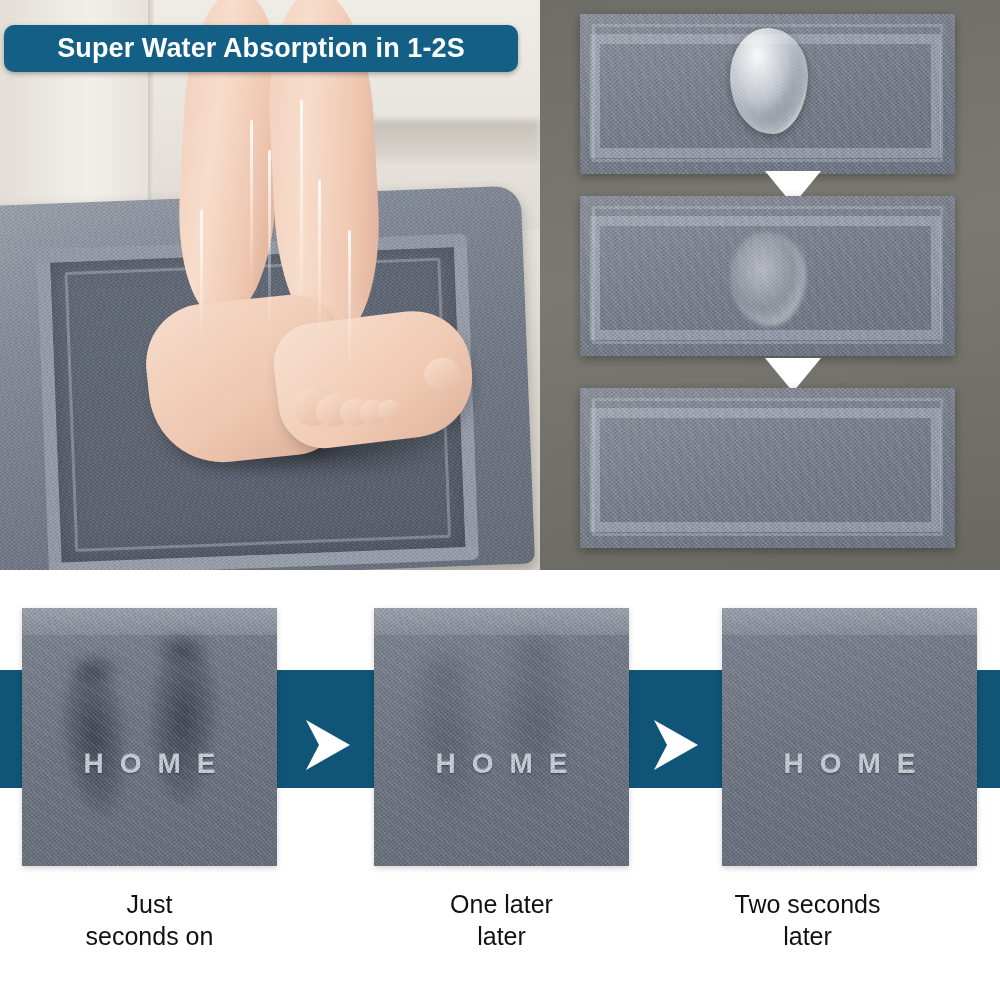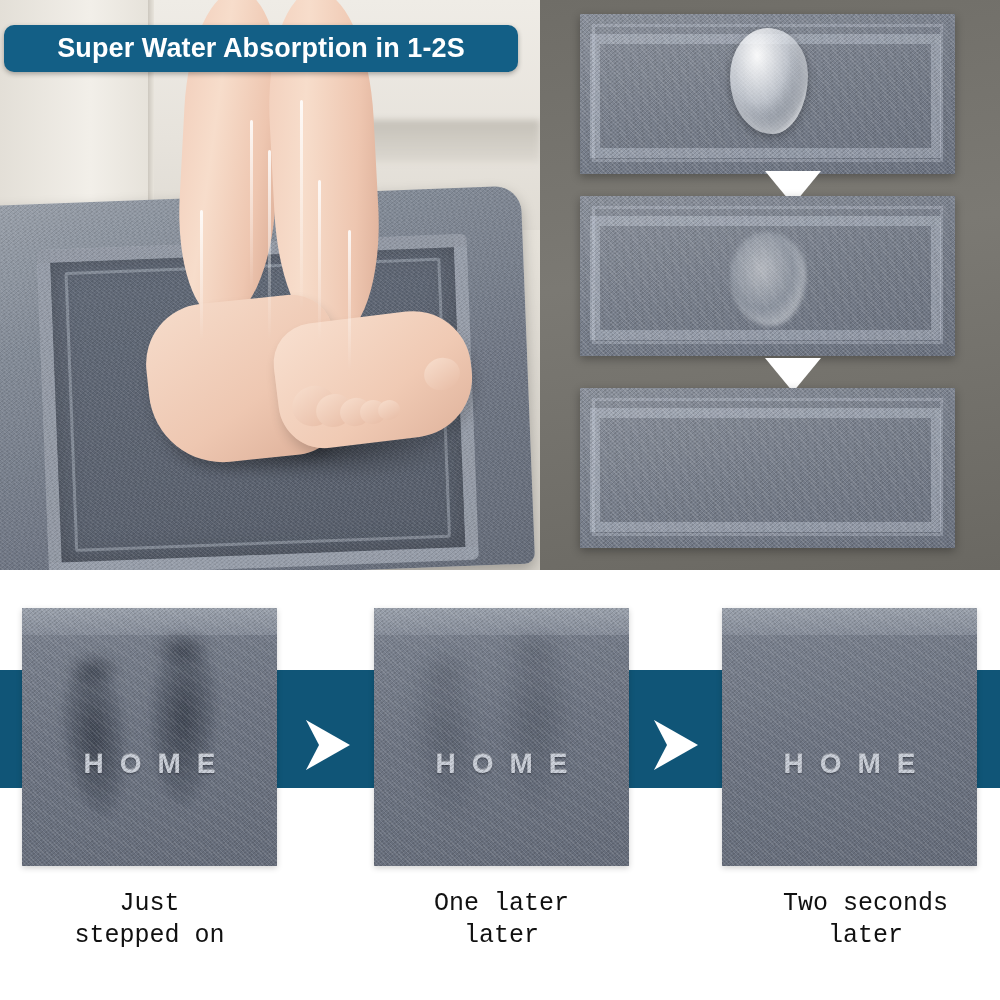--- a/index.html
+++ b/index.html
@@ -133,22 +133,22 @@
   .arrow-right{position:absolute;top:150px;width:0;height:0;
     border-top:25px solid transparent;border-bottom:25px solid transparent;
     border-left:44px solid #ffffff;}
   .ar1{left:306px;} .ar2{left:654px;}
   .arrow-notch{position:absolute;top:150px;width:0;height:0;
     border-top:25px solid transparent;border-bottom:25px solid transparent;
     border-left:13px solid #105577;}
   .an1{left:306px;} .an2{left:654px;}
 
   .caption{position:absolute;top:318px;width:255px;text-align:center;
-    color:#111;font-size:25px;line-height:1.28;font-family:Liberation Mono, monospace;}
-  .c1{left:22px;} .c2{left:374px;} .c3{left:738px;}
+    color:#111;font-size:25px;line-height:1.28;font-family:Liberation Sans, sans-serif;}
+  .c1{left:22px;} .c2{left:374px;} .c3{left:680px;}
 </style>
 </head>
 <body>
 
 <div class="stage">
 
   <div class="top-section">
 
     <div class="left-photo">
       <div class="bath-wall"></div>
@@ -240,21 +240,21 @@
       <div class="home-text">HOME</div>
     </div>
 
     <div class="arrow-right ar1"></div>
     <div class="arrow-notch an1"></div>
     <div class="arrow-right ar2"></div>
     <div class="arrow-notch an2"></div>
 
     <div class="caption c1">
       <div>Just</div>
-      <div>stepped on</div>
+      <div>seconds on</div>
     </div>
     <div class="caption c2">
       <div>One later</div>
       <div>later</div>
     </div>
     <div class="caption c3">
       <div>Two seconds</div>
       <div>later</div>
     </div>
   </div>

